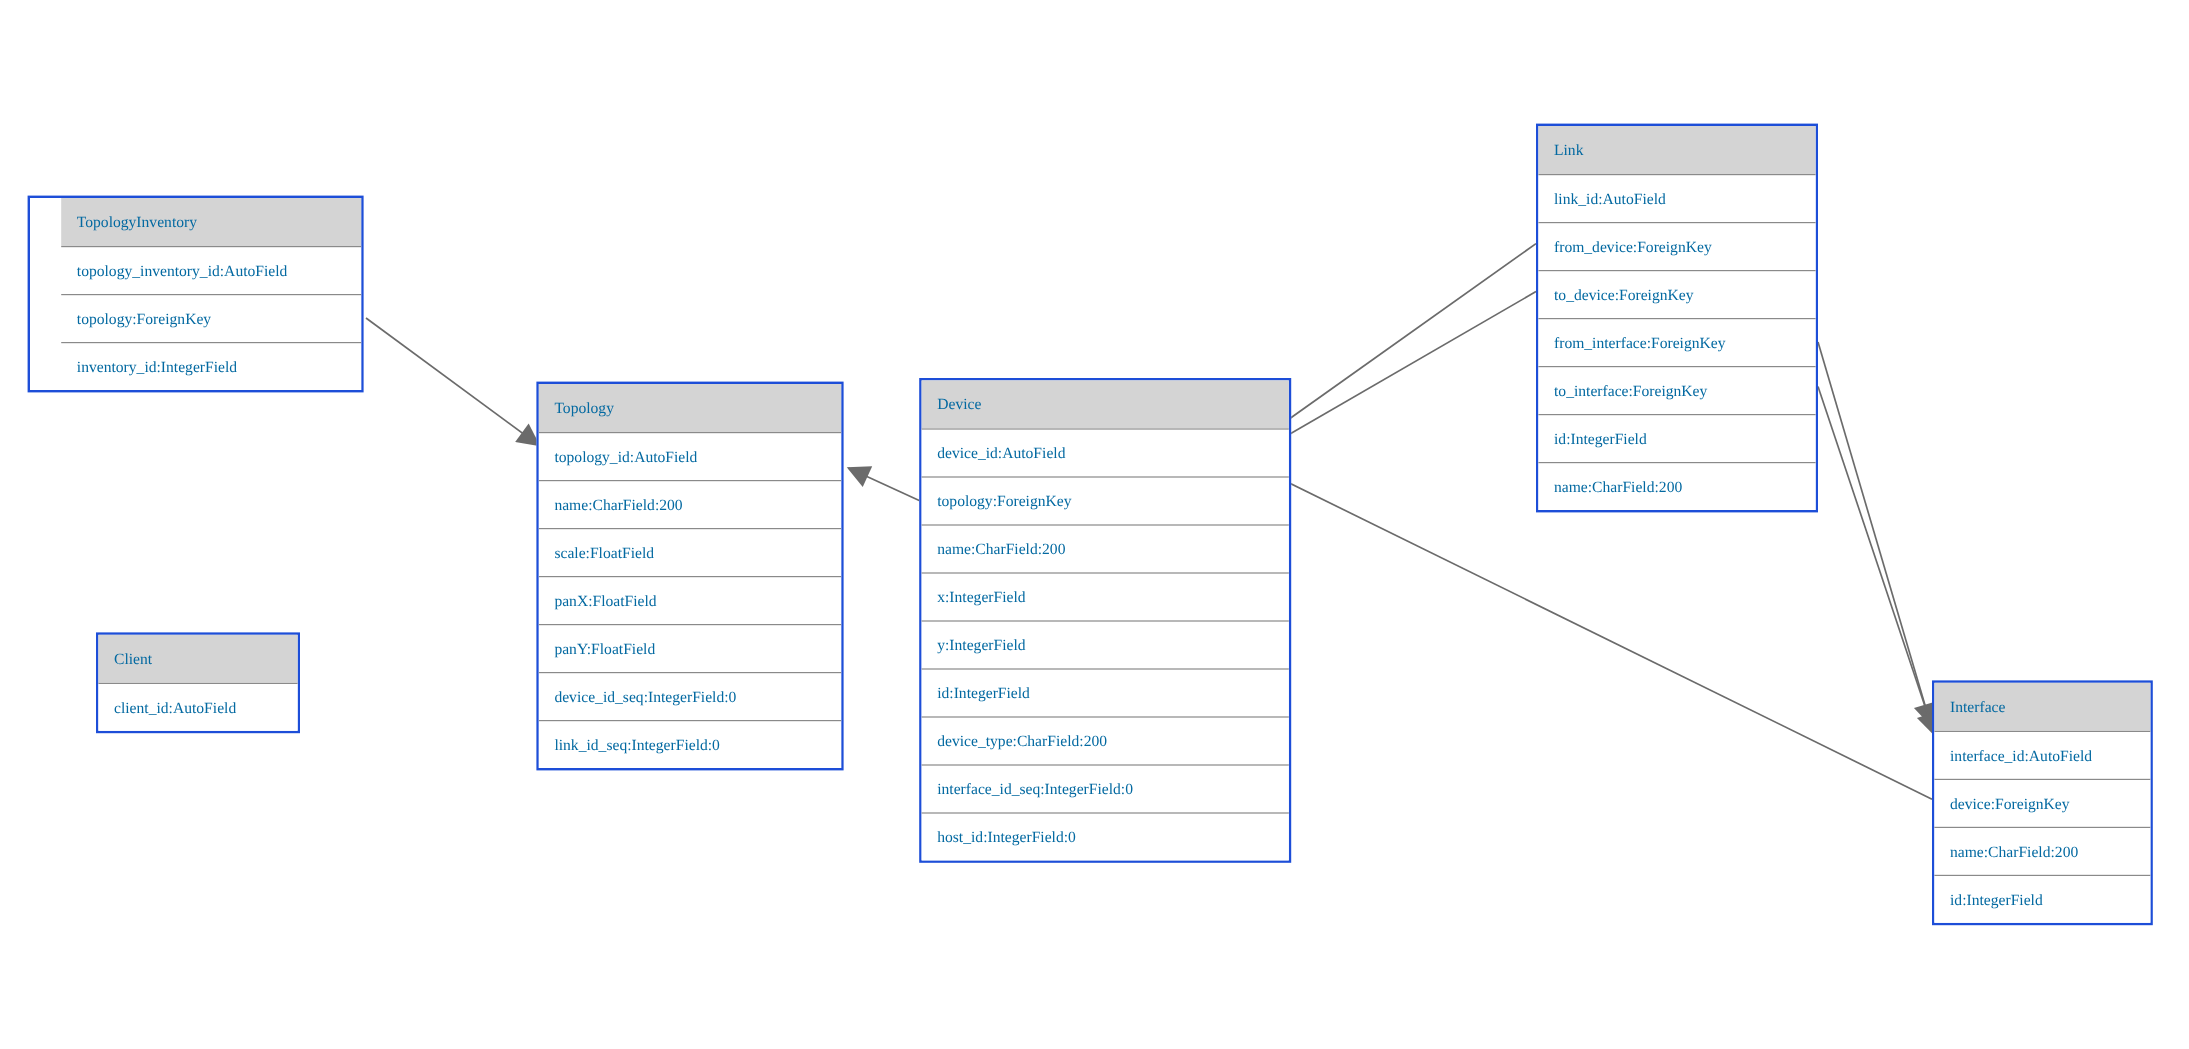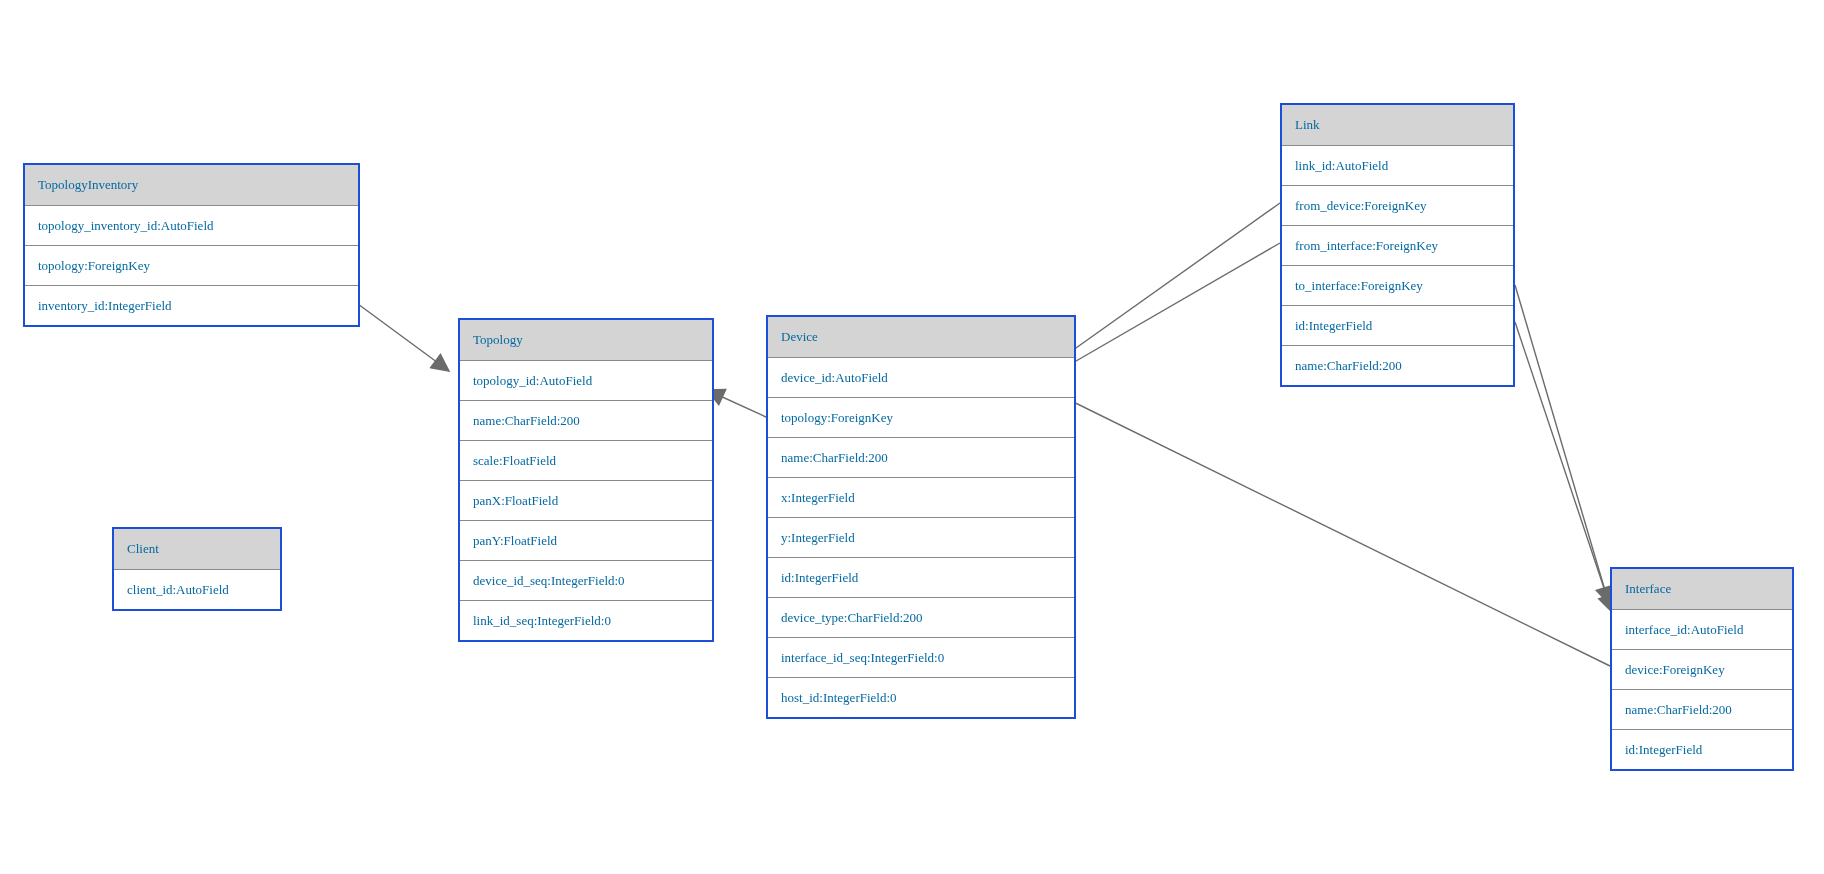--- a/index.html
+++ b/index.html
@@ -65,39 +65,39 @@
       <line x1="305" y1="265" x2="449" y2="371" marker-end="url(#arrow)"></line>
       <line x1="766" y1="417" x2="707" y2="390" marker-end="url(#arrow)"></line>
       <line x1="1280" y1="203" x2="1045" y2="370" marker-end="url(#arrow)"></line>
       <line x1="1280" y1="243" x2="1045" y2="379" marker-end="url(#arrow)"></line>
       <line x1="1515" y1="285" x2="1609" y2="604" marker-end="url(#arrow)"></line>
       <line x1="1515" y1="322" x2="1612" y2="612" marker-end="url(#arrow)"></line>
       <line x1="1610" y1="666" x2="1045" y2="388" marker-end="url(#arrow)"></line>
     </g>
   </svg>
 
-  <div class="entity" style="left:23px; top:163px; width:337px;">
+  <div class="entity" style="left:23px; top:163px; width:280px;padding-left:26px;">
     <div class="hdr">TopologyInventory</div>
     <div class="row">topology_inventory_id:AutoField</div>
     <div class="row">topology:ForeignKey</div>
     <div class="row">inventory_id:IntegerField</div>
   </div>
 
-  <div class="entity" style="left:447px; top:318px; width:256px;margin-left:11px;">
+  <div class="entity" style="left:447px; top:318px; width:256px;">
     <div class="hdr">Topology</div>
     <div class="row">topology_id:AutoField</div>
     <div class="row">name:CharField:200</div>
     <div class="row">scale:FloatField</div>
     <div class="row">panX:FloatField</div>
     <div class="row">panY:FloatField</div>
     <div class="row">device_id_seq:IntegerField:0</div>
     <div class="row">link_id_seq:IntegerField:0</div>
   </div>
 
-  <div class="entity" style="left:80px; top:527px; width:170px;margin-left:32px;">
+  <div class="entity" style="left:80px; top:527px; width:170px;">
     <div class="hdr">Client</div>
     <div class="row">client_id:AutoField</div>
   </div>
 
   <div class="entity" style="left:766px; top:315px; width:310px;">
     <div class="hdr">Device</div>
     <div class="row">device_id:AutoField</div>
     <div class="row">topology:ForeignKey</div>
     <div class="row">name:CharField:200</div>
     <div class="row">x:IntegerField</div>
@@ -105,20 +105,21 @@
     <div class="row">id:IntegerField</div>
     <div class="row">device_type:CharField:200</div>
     <div class="row">interface_id_seq:IntegerField:0</div>
     <div class="row">host_id:IntegerField:0</div>
   </div>
 
   <div class="entity" style="left:1280px; top:103px; width:235px;">
     <div class="hdr">Link</div>
     <div class="row">link_id:AutoField</div>
     <div class="row">from_device:ForeignKey</div>
+    <div class="row">to_device:ForeignKey</div>
     <div class="row">from_interface:ForeignKey</div>
     <div class="row">to_interface:ForeignKey</div>
     <div class="row">id:IntegerField</div>
     <div class="row">name:CharField:200</div>
   </div>
 
   <div class="entity" style="left:1610px; top:567px; width:184px;">
     <div class="hdr">Interface</div>
     <div class="row">interface_id:AutoField</div>
     <div class="row">device:ForeignKey</div>

